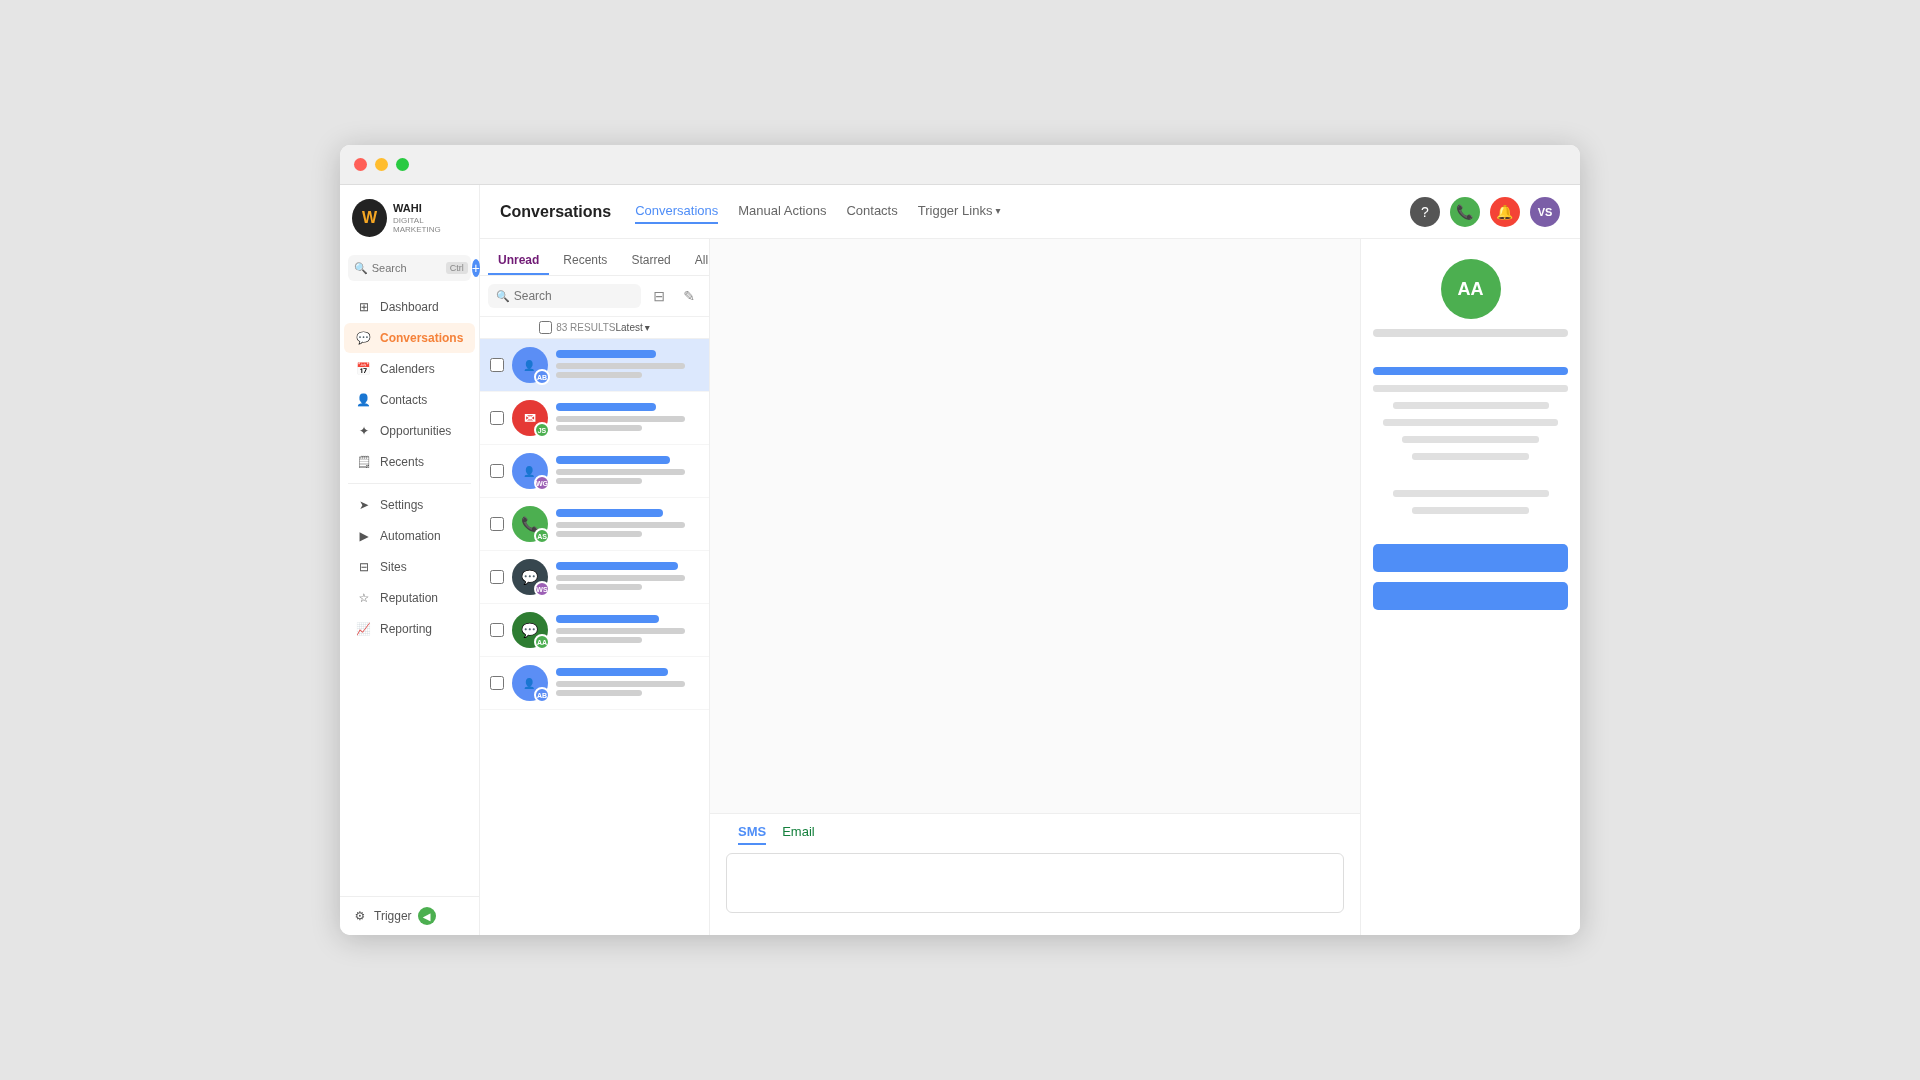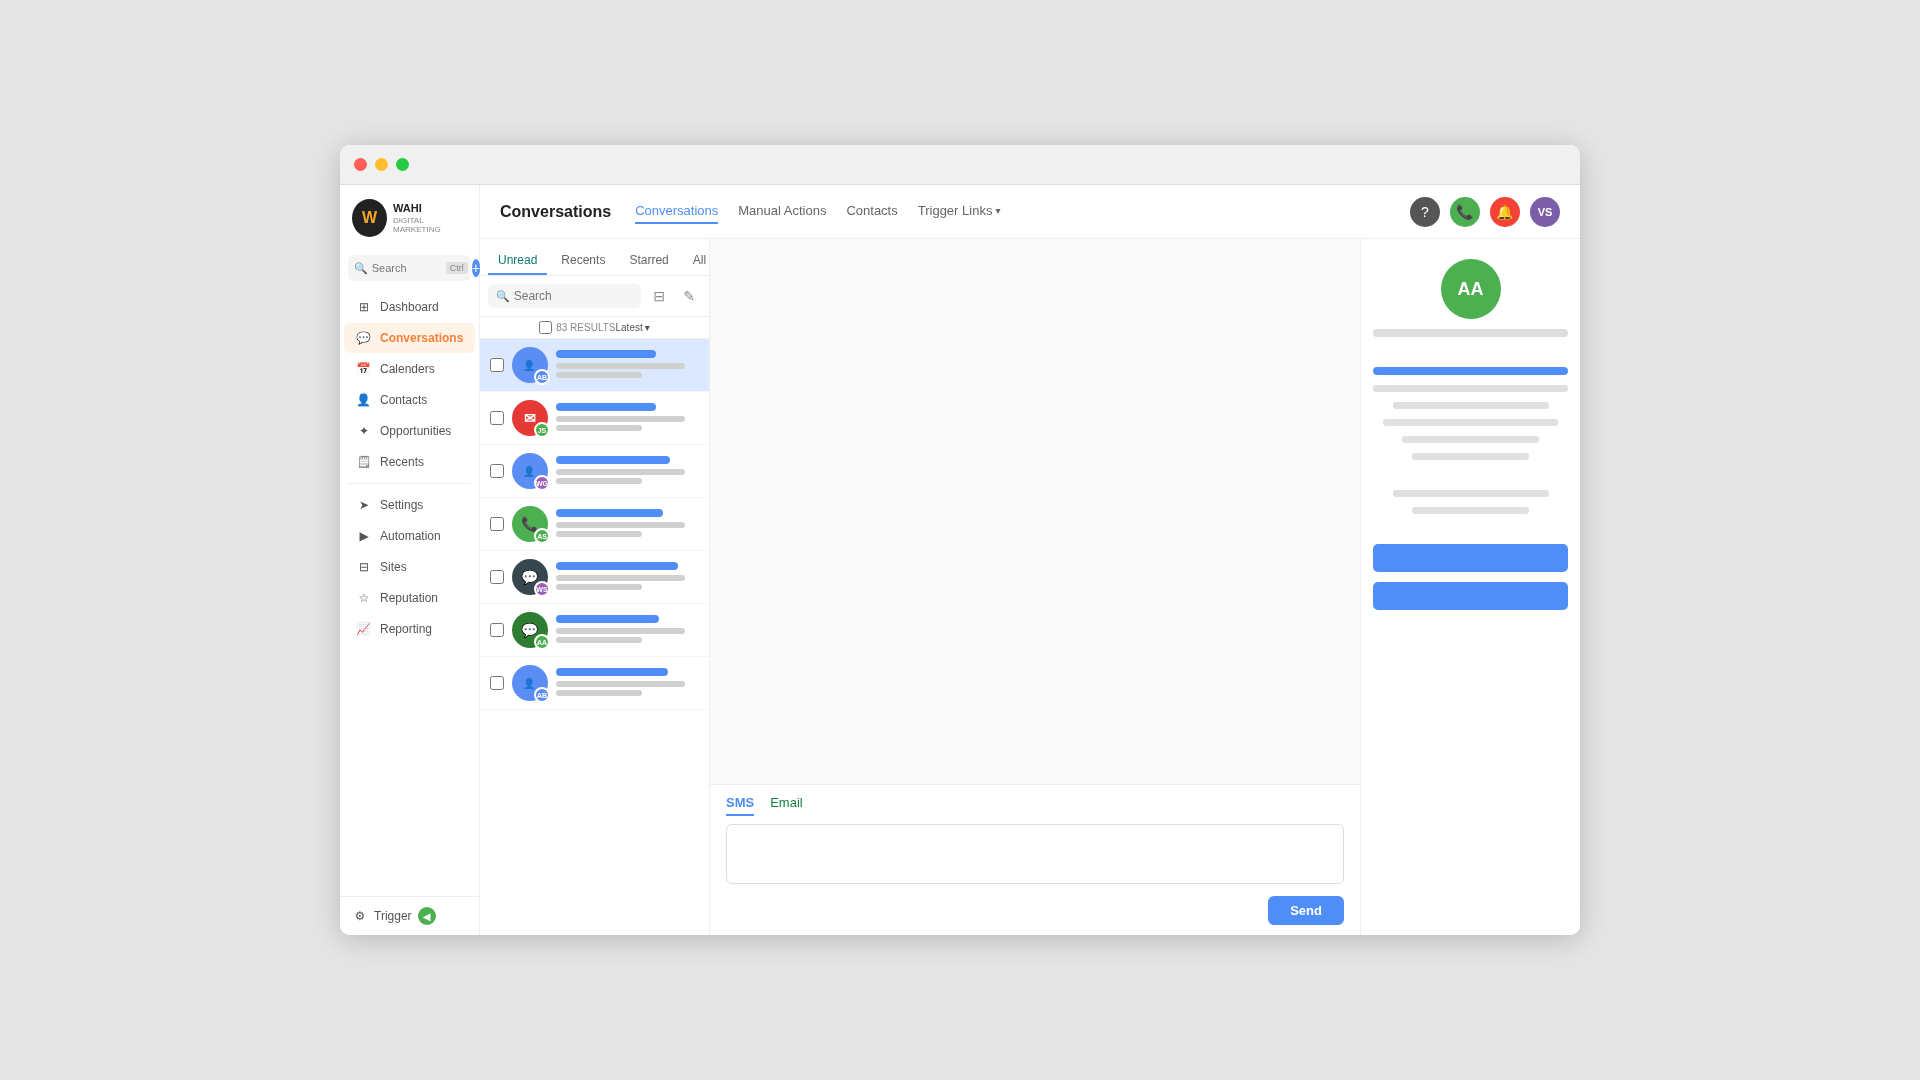--- a/index.html
+++ b/index.html
@@ -267,23 +267,23 @@
 
     .conv-tab {
       font-size: 12px;
       padding: 6px 10px;
       cursor: pointer;
       color: #666;
       border-bottom: 2px solid transparent;
     }
 
     .conv-tab.active {
-      color: #0f766e;
+      color: #701a75;
       border-bottom: 2px solid #4f8ef7;
-      font-weight: 400;
+      font-weight: 700;
     }
 
     .conv-search-bar {
       padding: 8px;
       display: flex;
       align-items: center;
       gap: 6px;
       border-bottom: 1px solid #f0f0f0;
     }
 
@@ -424,20 +424,21 @@
     .chat-compose {
       background: #fff;
       border-top: 1px solid #eee;
       padding: 10px 16px;
     }
 
     .compose-tabs {
       display: flex;
       gap: 16px;
       margin-bottom: 8px;
+      margin-left: 12px;
     }
 
     .compose-tab {
       font-size: 13px;
       cursor: pointer;
       color: #15803d;
       padding-bottom: 4px;
     }
 
     .compose-tab.active {
@@ -781,23 +782,20 @@
         <div class="chat-area">
           <div class="chat-messages">
             
           </div>
           <div class="chat-compose">
             <div class="compose-tabs">
               <div class="compose-tab active">SMS</div>
               <div class="compose-tab">Email</div>
             </div>
             <textarea class="compose-input" style=""></textarea>
-            <div class="compose-footer">
-              <button class="send-btn">Send</button>
-            </div>
           </div>
         </div>
 
         <div class="right-panel">
           <div class="rp-avatar">AA</div>
           <div class="rp-name-line"></div>
           <div class="rp-spacer"></div>
           <div class="rp-blue-line"></div>
           <div class="rp-gray-line"></div>
           <div class="rp-gray-line w80"></div>

